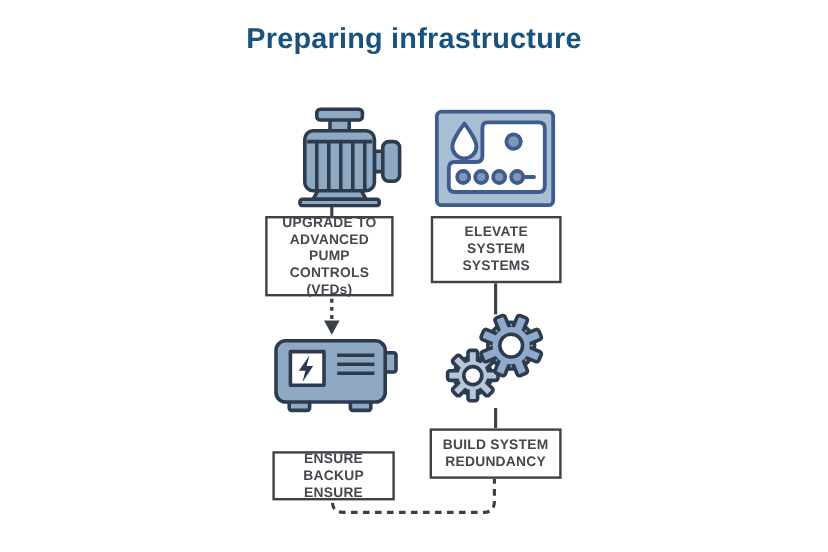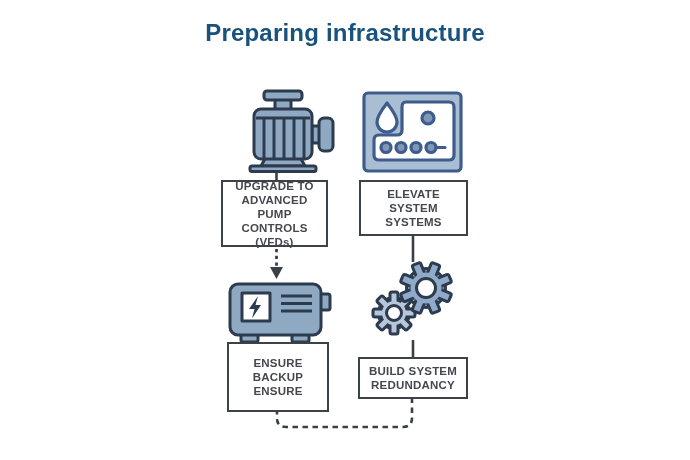--- a/index.html
+++ b/index.html
@@ -12,21 +12,21 @@
     color:#19537d;font-weight:bold;font-size:24px;line-height:26px;letter-spacing:0.2px;
   }
   .stepbox{
     position:absolute;background:#ffffff;border:2.5px solid #3d4249;
     display:flex;flex-direction:column;justify-content:center;align-items:center;
     box-sizing:border-box;text-align:center;
     color:#44484e;font-weight:bold;font-size:11.5px;line-height:14px;letter-spacing:0.2px;
   }
   #box-upgrade{left:221px;top:180px;width:107px;height:67px;}
   #box-elevate{left:359px;top:180px;width:109px;height:56px;}
-  #box-backup{left:227px;top:342px;width:102px;height:70px;}
+  #box-backup{left:227px;top:376px;width:102px;height:41px;}
   #box-redundancy{left:358px;top:357px;width:110px;height:42px;}
   .icon{position:absolute;}
   #pump-icon{left:233px;top:87px;}
   #panel-icon{left:362px;top:91px;}
   #generator-icon{left:228px;top:282px;}
   #gears-icon{left:363px;top:258px;}
   #connector-layer{position:absolute;left:0;top:0;width:690px;height:460px;pointer-events:none;}
 </style>
 </head>
 <body>

